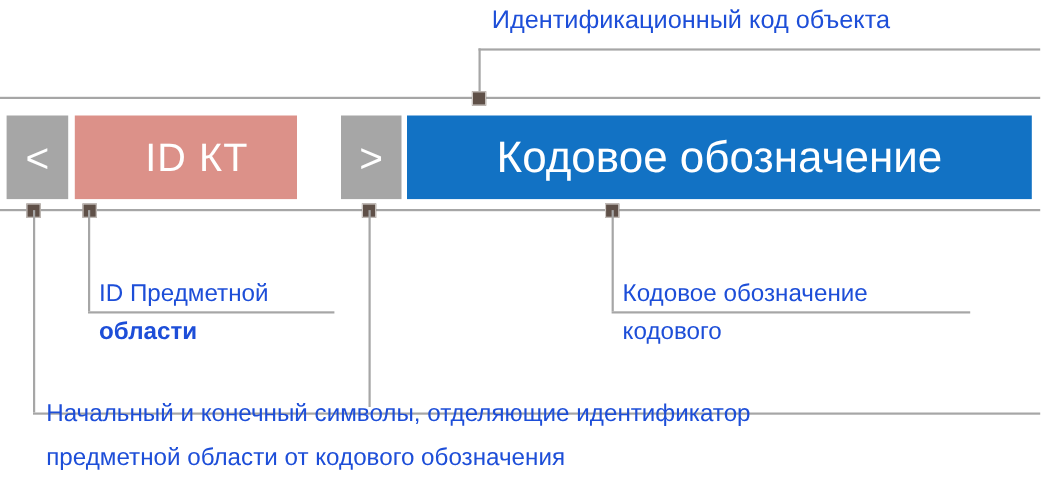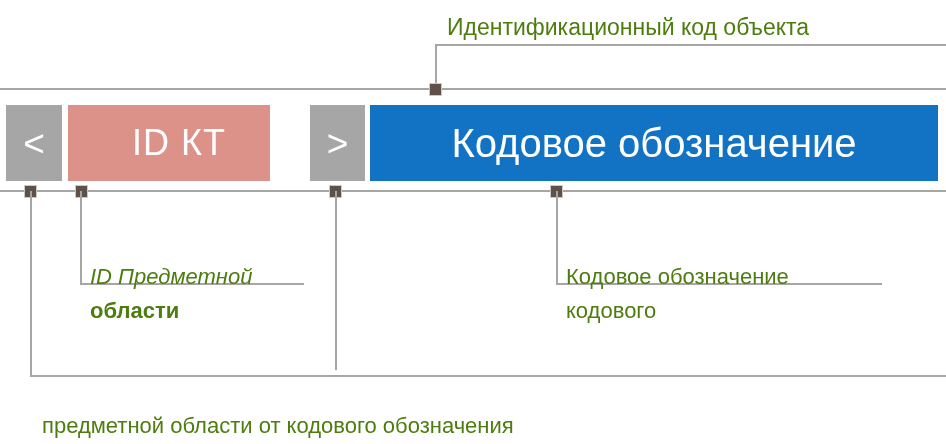--- a/index.html
+++ b/index.html
@@ -65,25 +65,24 @@
   }
   .seg-code {
     background: #1272c4;
     font-size: 40px;
     letter-spacing: 0px;
   }
 
   
   .label {
     position: absolute;
-    color: #4d7c0f;
+    color: #1d4ed8;
     font-size: 22px;
     line-height: 30px;
     white-space: nowrap;
-    margin-top: 10px;
   }
   .label-top {
     font-size: 23px;
   }
   .label-bottom {
     font-size: 22px;
     line-height: 33px;
     white-space: normal;
   }
 </style>
@@ -117,34 +116,35 @@
   <div class="dot" style="left:75px; top:185px;"></div>
 
   <div class="dot" style="left:329px; top:185px;"></div>
 
   <div class="dot" style="left:550px; top:185px;"></div>
 
   <div class="vline" style="left:80px; top:191px; height:92px;"></div>
 
   <div class="hline" style="left:80px; top:283px; width:224px;"></div>
 
-  <div class="label" style="left:90px; top:252px;font-style:italic;">ID Предметной</div>
+  <div class="label" style="left:90px; top:252px;">ID Предметной</div>
 
   <div class="label" style="left:90px; top:286px;font-weight:bold;">области</div>
 
   <div class="vline" style="left:556px; top:191px; height:92px;"></div>
 
   <div class="hline" style="left:556px; top:283px; width:326px;"></div>
 
   <div class="label" style="left:566px; top:252px;">Кодовое обозначение</div>
 
   <div class="label" style="left:566px; top:286px;">кодового</div>
 
   <div class="vline" style="left:30px; top:191px; height:184px;"></div>
 
   <div class="vline" style="left:335px; top:191px; height:179px;"></div>
 
   <div class="hline" style="left:30px; top:375px; width:916px;"></div>
 
+  <div class="label label-bottom" style="left:42px; top:359px; width:890px;">Начальный и конечный символы, отделяющие идентификатор</div>
 
   <div class="label label-bottom" style="left:42px; top:399px; width:890px;">предметной области от кодового обозначения</div>
 
 </div>
 
 </body></html>

